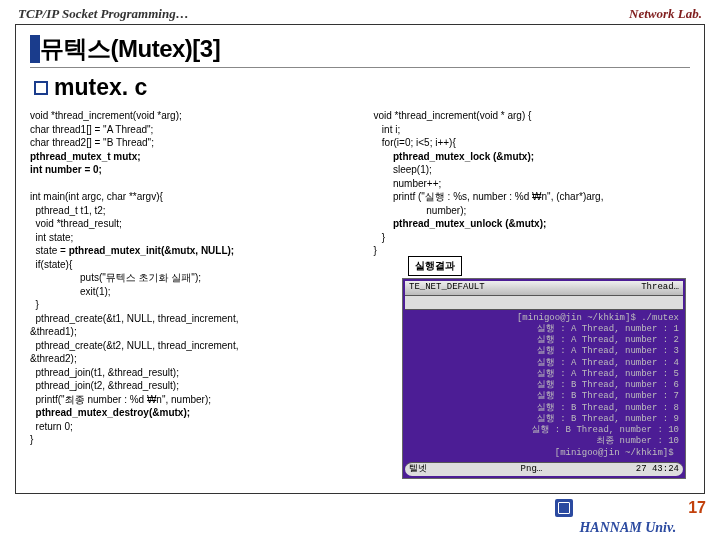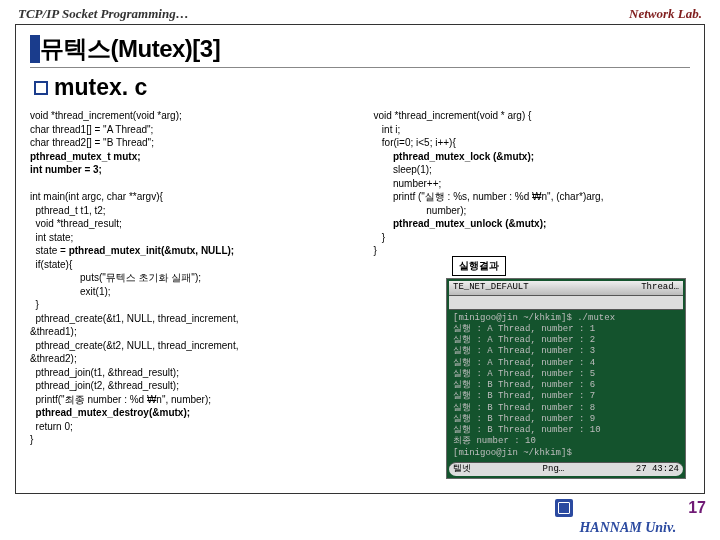--- a/index.html
+++ b/index.html
@@ -10,32 +10,32 @@
   .main-box { border: 1px solid #333; margin: 0 15px; height: 470px; padding: 8px 14px; position: relative; }
   .title-bar { display: flex; align-items: center; gap: 0; border-bottom: 1px solid #888; padding-bottom: 2px; margin-bottom: 6px; }
   .title-bar .marker { width: 10px; height: 28px; background: #1a3c8c; }
   .title-text { font-size: 24px; font-weight: bold; color: #000; letter-spacing: -0.5px; }
   .subtitle { display: flex; align-items: center; gap: 6px; margin: 6px 0 8px 4px; }
   .sub-box { width: 14px; height: 14px; border: 2px solid #1a3c8c; background: #fff; }
   .sub-text { font-size: 23px; font-weight: bold; color: #000; }
   .code-cols { display: flex; gap: 27px; font-family: 'Arial', sans-serif; font-size: 10px; line-height: 1.35; color: #000; }
   .col { flex: 1; white-space: pre-wrap; }
   .col b { font-weight: bold; }
-  .result-box { position: absolute; right: 18px; bottom: 14px; width: 240px; }
+  .result-box { position: absolute; right: 18px; bottom: 14px; width: 284px; }
   .result-label { border: 1px solid #000; display: inline-block; padding: 2px 6px; font-size: 10px; font-weight: bold; margin-left: 6px; margin-bottom: 2px; background: #fff; }
-  .term { background: #14532d; color: #ccc; font-family: 'Courier New', monospace; font-size: 9px; line-height: 1.25; padding: 2px; border: 1px solid #666; }
+  .term { background: #4c1d95; color: #ccc; font-family: 'Courier New', monospace; font-size: 9px; line-height: 1.25; padding: 2px; border: 1px solid #666; text-align: right; }
   .term-title { background: linear-gradient(#eee,#bbb); color: #000; font-size: 9px; padding: 1px 4px; display: flex; justify-content: space-between; border-bottom: 1px solid #555; }
   .term-tools { background: #ddd; height: 14px; border-bottom: 1px solid #555; }
   .term-body { padding: 3px 4px; white-space: pre; color: #bdbdbd; }
   .term-bottom { background: #ddd; color: #000; padding: 1px 4px; display: flex; justify-content: space-between; border-top: 1px solid #555; border-radius: 7px; }
   .footer { position: absolute; bottom: 4px; right: 14px; display: flex; align-items: center; gap: 6px; }
   .uni-icon { width: 18px; height: 18px; background: #2b4aa0; border-radius: 2px; position: relative; }
   .uni-icon::after { content: ""; position: absolute; inset: 3px; border: 1px solid #fff; border-radius: 1px; }
   .uni-text { font-family: Georgia, serif; font-style: italic; font-weight: bold; color: #2b4aa0; font-size: 14px; margin-top: 40px; }
-  .page-num { font-size: 16px; font-weight: bold; color: #701a75; margin-left: 6px; }
+  .page-num { font-size: 16px; font-weight: bold; color: #c2410c; margin-left: 6px; }
 </style>
 </head>
 <body>
 
 <div class="header">
   <div class="header-left">TCP/IP Socket Programming…</div>
   <div class="header-right">Network Lab.</div>
 </div>
 
 <div class="main-box">
@@ -47,21 +47,21 @@
   <div class="subtitle">
     <div class="sub-box"></div>
     <div class="sub-text">mutex. c</div>
   </div>
 
   <div class="code-cols">
     <div class="col" id="code-left">void *thread_increment(void *arg);
 char thread1[] = "A Thread";
 char thread2[] = "B Thread";
 <b>pthread_mutex_t mutx;</b>
-<b>int number = 3;</b>
+<b>int number = 0;</b>
 
 int main(int argc, char **argv){
   pthread_t t1, t2;
   void *thread_result;
   int state;
   state = <b>pthread_mutex_init(&amp;mutx, NULL);</b>
   if(state){
                   puts("뮤텍스 초기화 실패");
                   exit(1);
   }

